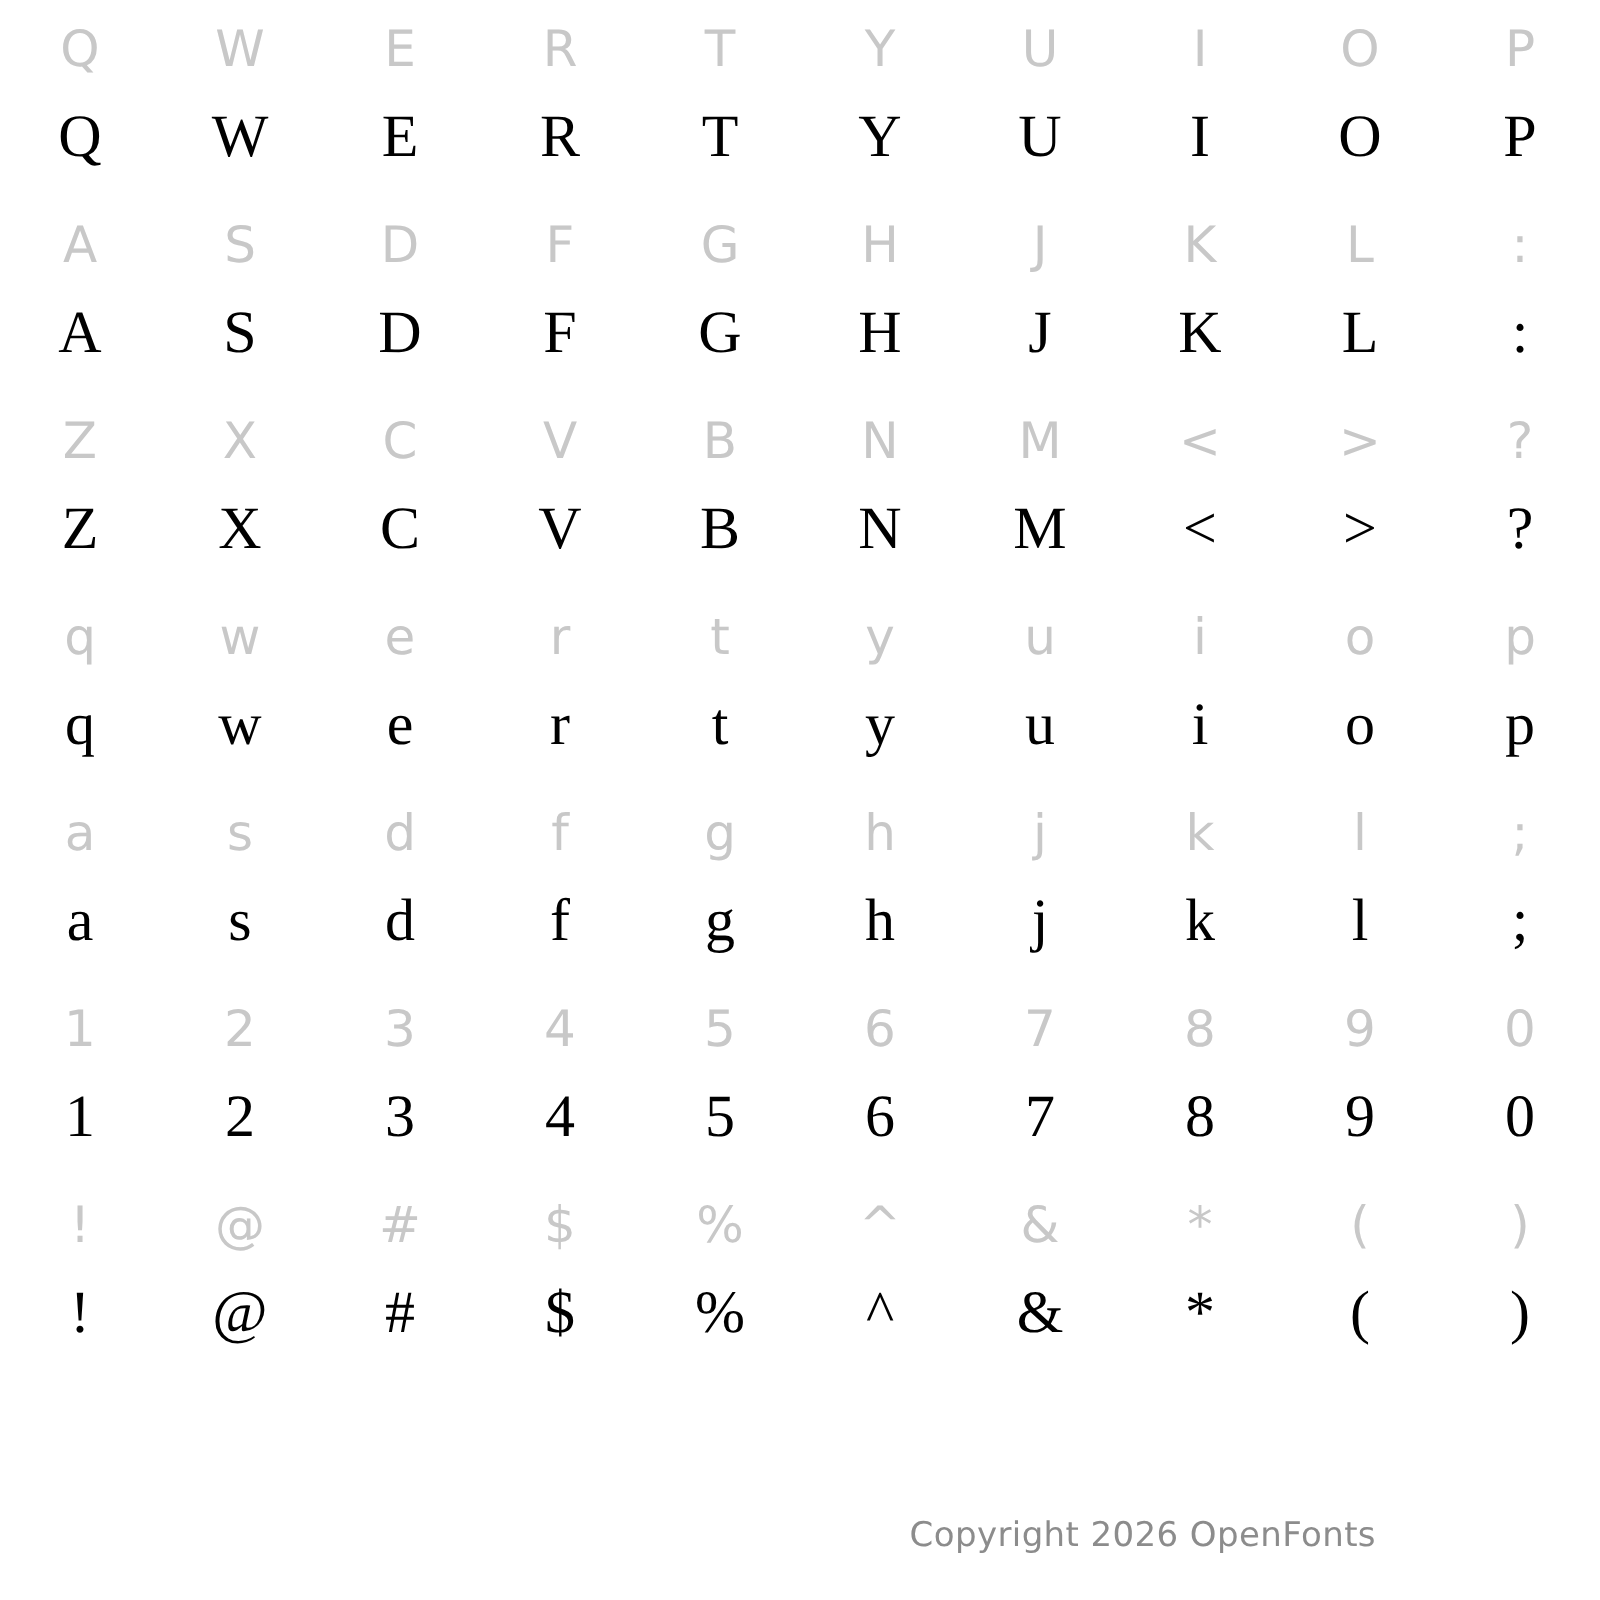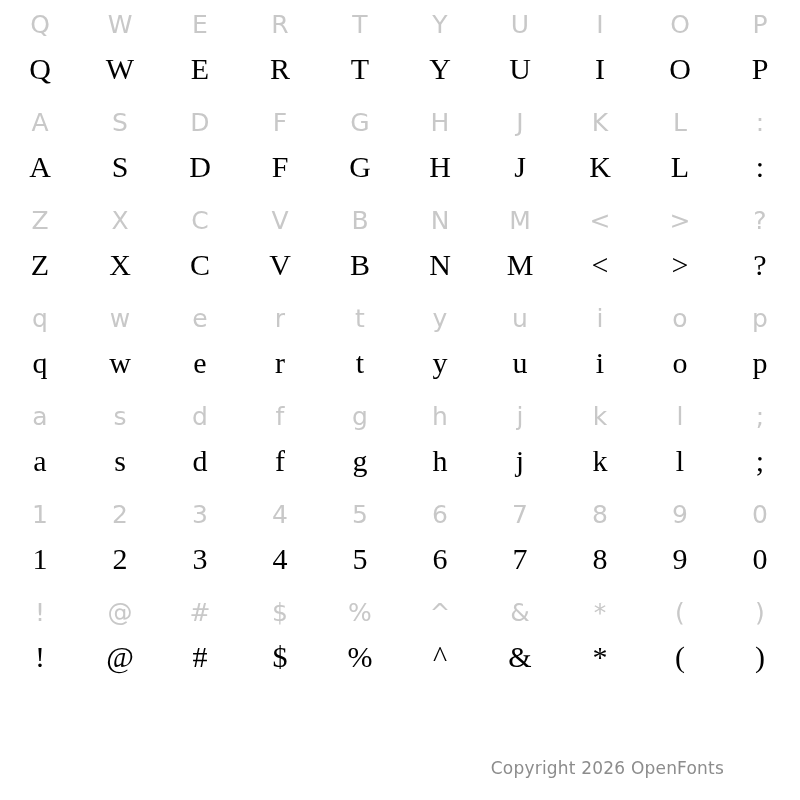--- a/index.html
+++ b/index.html
@@ -59,21 +59,21 @@
     height: 46px;
     display: block;
     text-align: center;
   }
   .footer {
     position: absolute;
     left: 0;
     right: 0;
     bottom: 22px;
     text-align: right;
-    padding-right: 76px;
+    padding-right: 112px;
   }
   .footer-text {
     font-family: "DejaVu Sans", sans-serif;
     font-size: 17px;
     color: #8c8c8c;
     letter-spacing: 0.2px;
   }
 </style>
 </head>
 <body>

